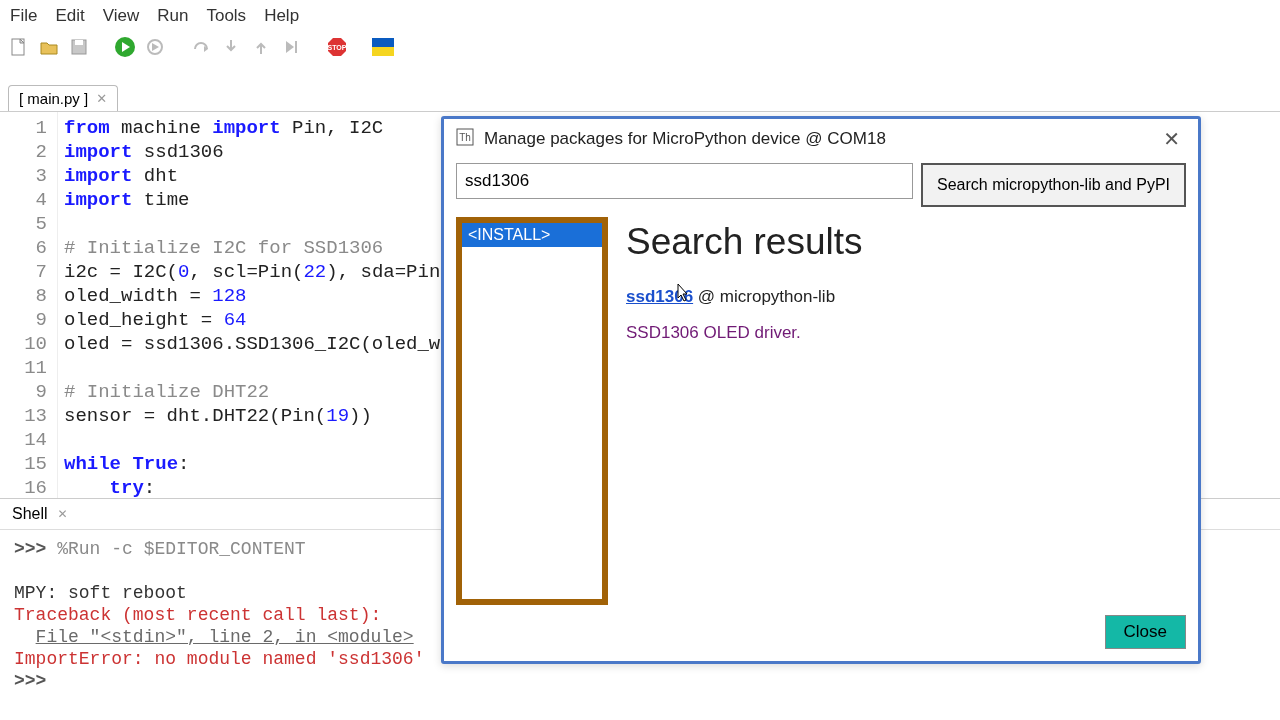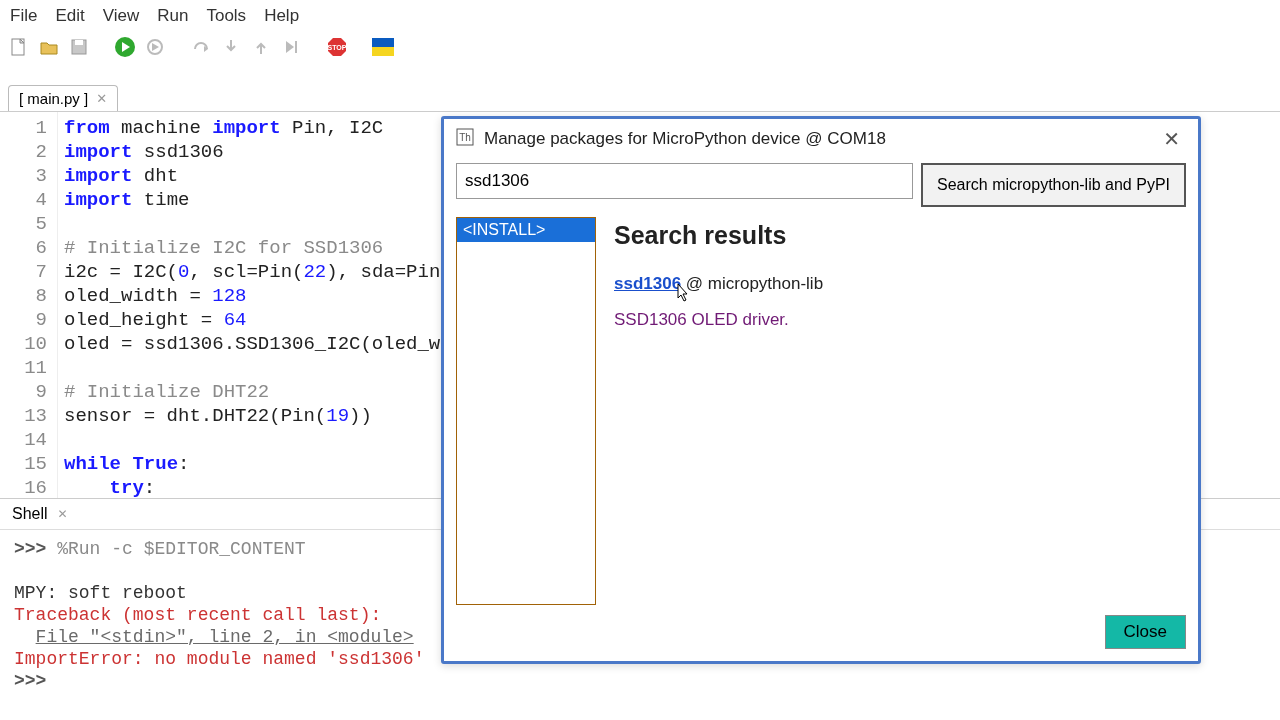--- a/index.html
+++ b/index.html
@@ -144,37 +144,37 @@
   border: 2px solid #555;
   background: #f2f2f2;
   height: 44px;
 }
 .middle {
   flex: 1;
   display: flex;
   gap: 14px;
 }
 .left-panel {
-  width: 140px;
-  border: 1px solid #a16207;
+  width: 152px;
+  border: 6px solid #a16207;
   background: #fff;
 }
 .install-item {
   background: #1a6fd8;
   color: #fff;
   padding: 3px 6px;
   font-size: 16px;
 }
 .right-panel {
   flex: 1;
   padding: 4px 4px;
 }
 .res-title {
-  font-size: 25px;
-  font-weight: 700;
+  font-size: 37px;
+  font-weight: 400;
   margin-bottom: 24px;
   color: #222;
 }
 .res-link { color: #1a4fcc; text-decoration: underline; font-weight: 600; font-size: 17px; }
 .res-suffix { color: #222; font-size: 17px; }
 .res-desc { color: #701a75; font-size: 17px; margin-top: 16px; }
 .dialog-footer {
   display: flex;
   justify-content: flex-end;
   padding-top: 10px;

